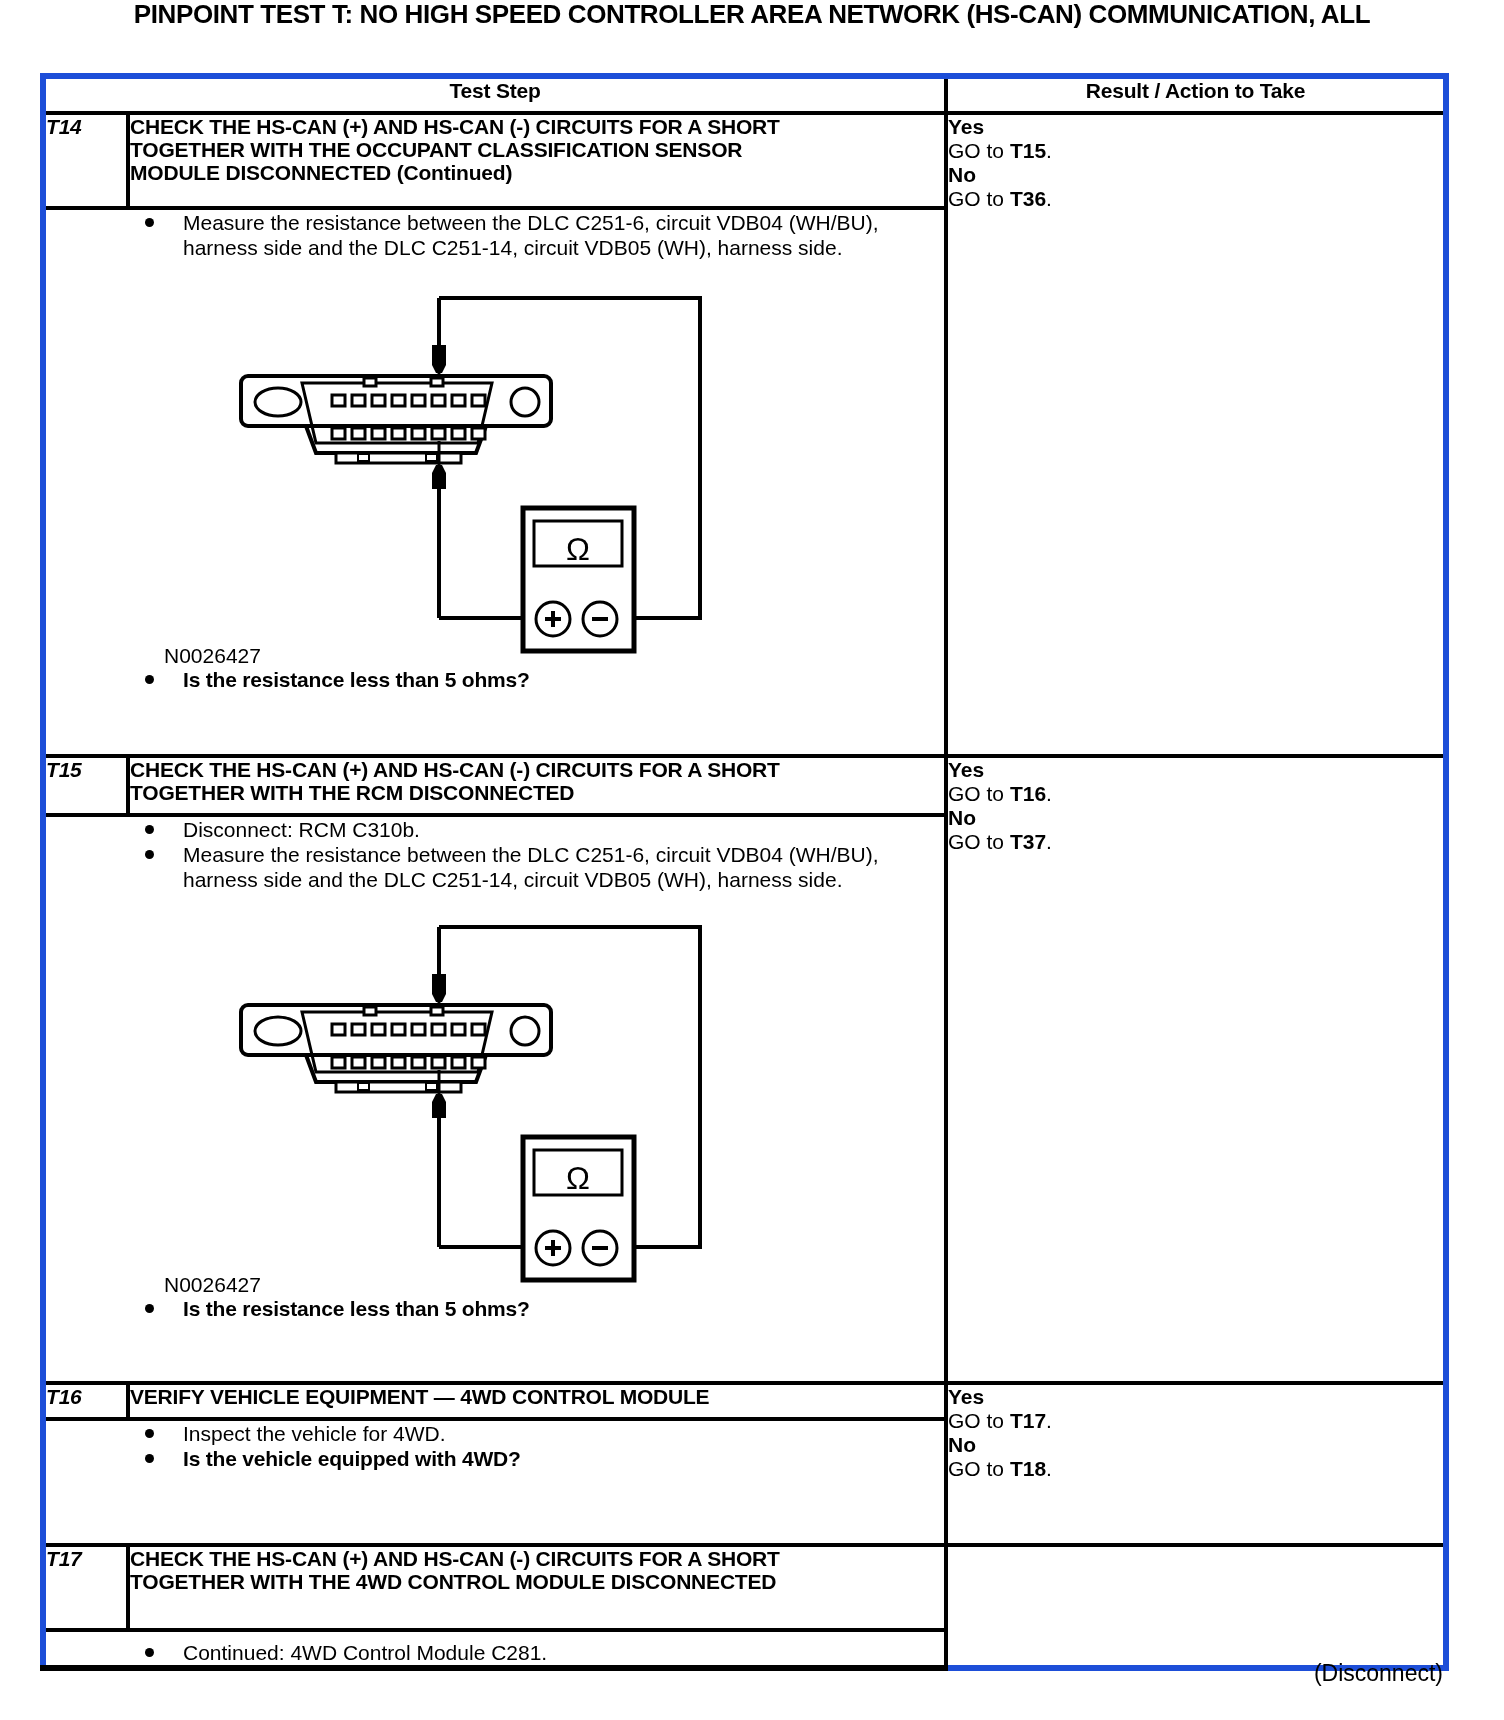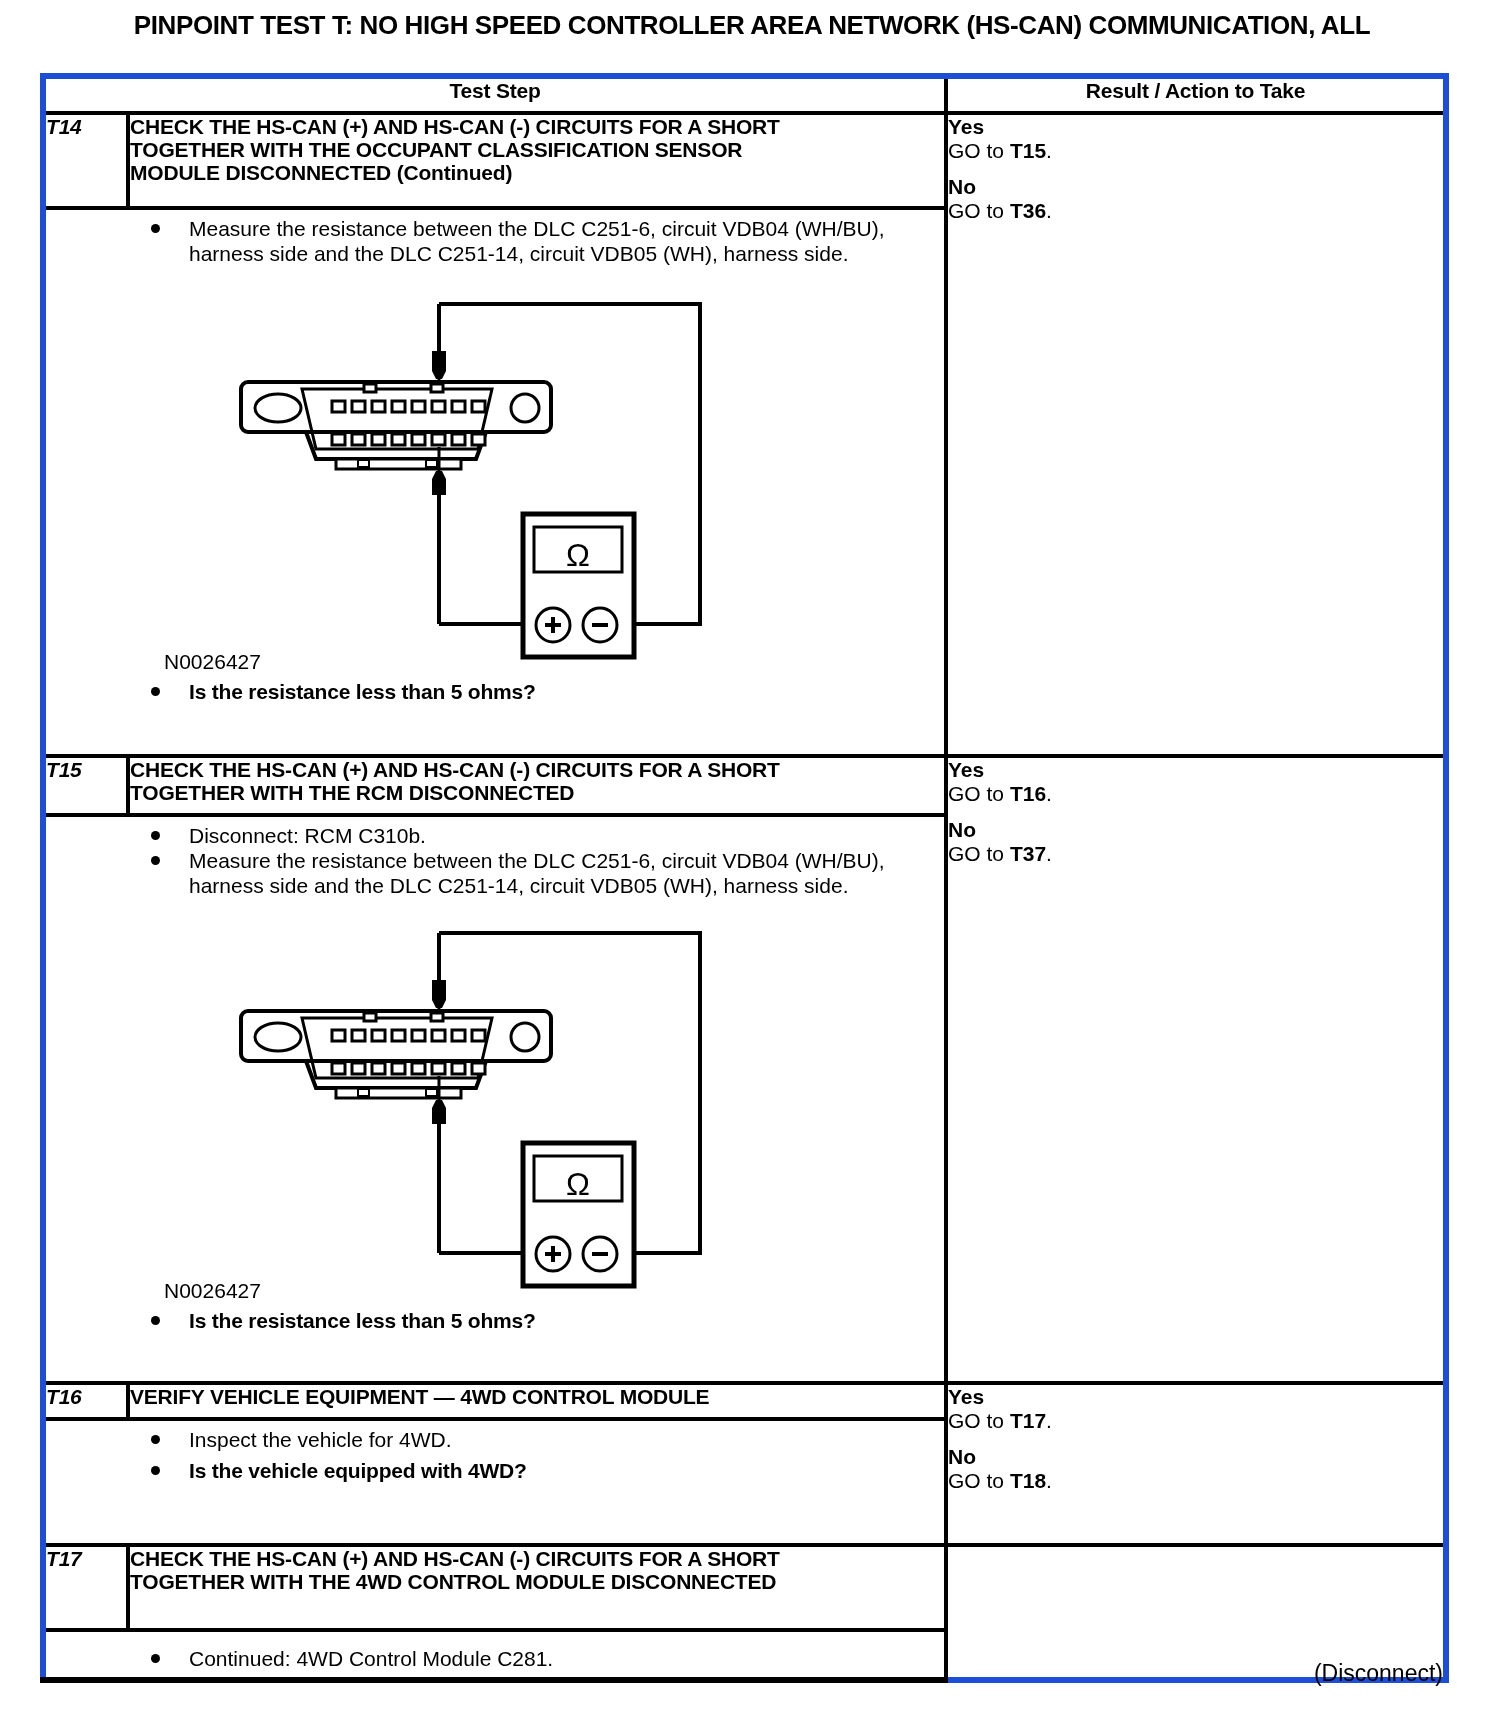--- a/index.html
+++ b/index.html
@@ -5,21 +5,20 @@
   html,body{margin:0;padding:0;background:#fff;}
   body{
     position:relative;
     width:1504px;height:1720px;
     font-family:"Liberation Sans",sans-serif;
     color:#000;
     overflow:hidden;
   }
   
   .page-title{
-    padding-top:11px;
     text-align:center;
     font-weight:bold;
     font-size:26px;
     line-height:29px;
     letter-spacing:-0.4px;
   }
   
   table.pinpoint{
     position:absolute;
     left:40px;top:73px;
@@ -54,21 +53,21 @@
     font-weight:bold;
     line-height:23px;
     letter-spacing:-0.2px;
   }
   .title-text{max-width:665px;}
   td.body-cell{
     padding:12px 0 0 0;
   }
   ul.steps{
     list-style:none;
-    margin:6px;padding:0;
+    margin:0;padding:0;
   }
   ul.steps li{
     position:relative;
     padding-left:137px;
     max-width:700px;
     line-height:25px;
   }
   ul.steps li::before{
     content:"";
     position:absolute;
@@ -85,21 +84,21 @@
   .fig.fig-t14{margin-top:23px;}
   .fig.fig-t15{margin-top:20px;}
   .q-t14{margin-top:21px;}
   .q-t15{margin-top:21px;}
   .q-t16 li{margin-top:0;}
   td.result-cell{
     vertical-align:bottom;
     padding:6px 8px 9px 14px;
     line-height:24px;
   }
-  .result-group + .result-group{margin-top:12px;}
+  .result-group + .result-group{margin-top:0;}
   .res-label{font-weight:bold;}
   .res-action b{font-weight:bold;}
   
   .fig .ln{stroke:#000;fill:none;}
   .fig .wh{stroke:#000;fill:#fff;}
   .fig .bk{fill:#000;stroke:none;}
   .fig text{font-family:"Liberation Sans",sans-serif;fill:#000;}
   .fig .cap{font-size:21px;}
   .fig .omega{font-size:32px;}
   

